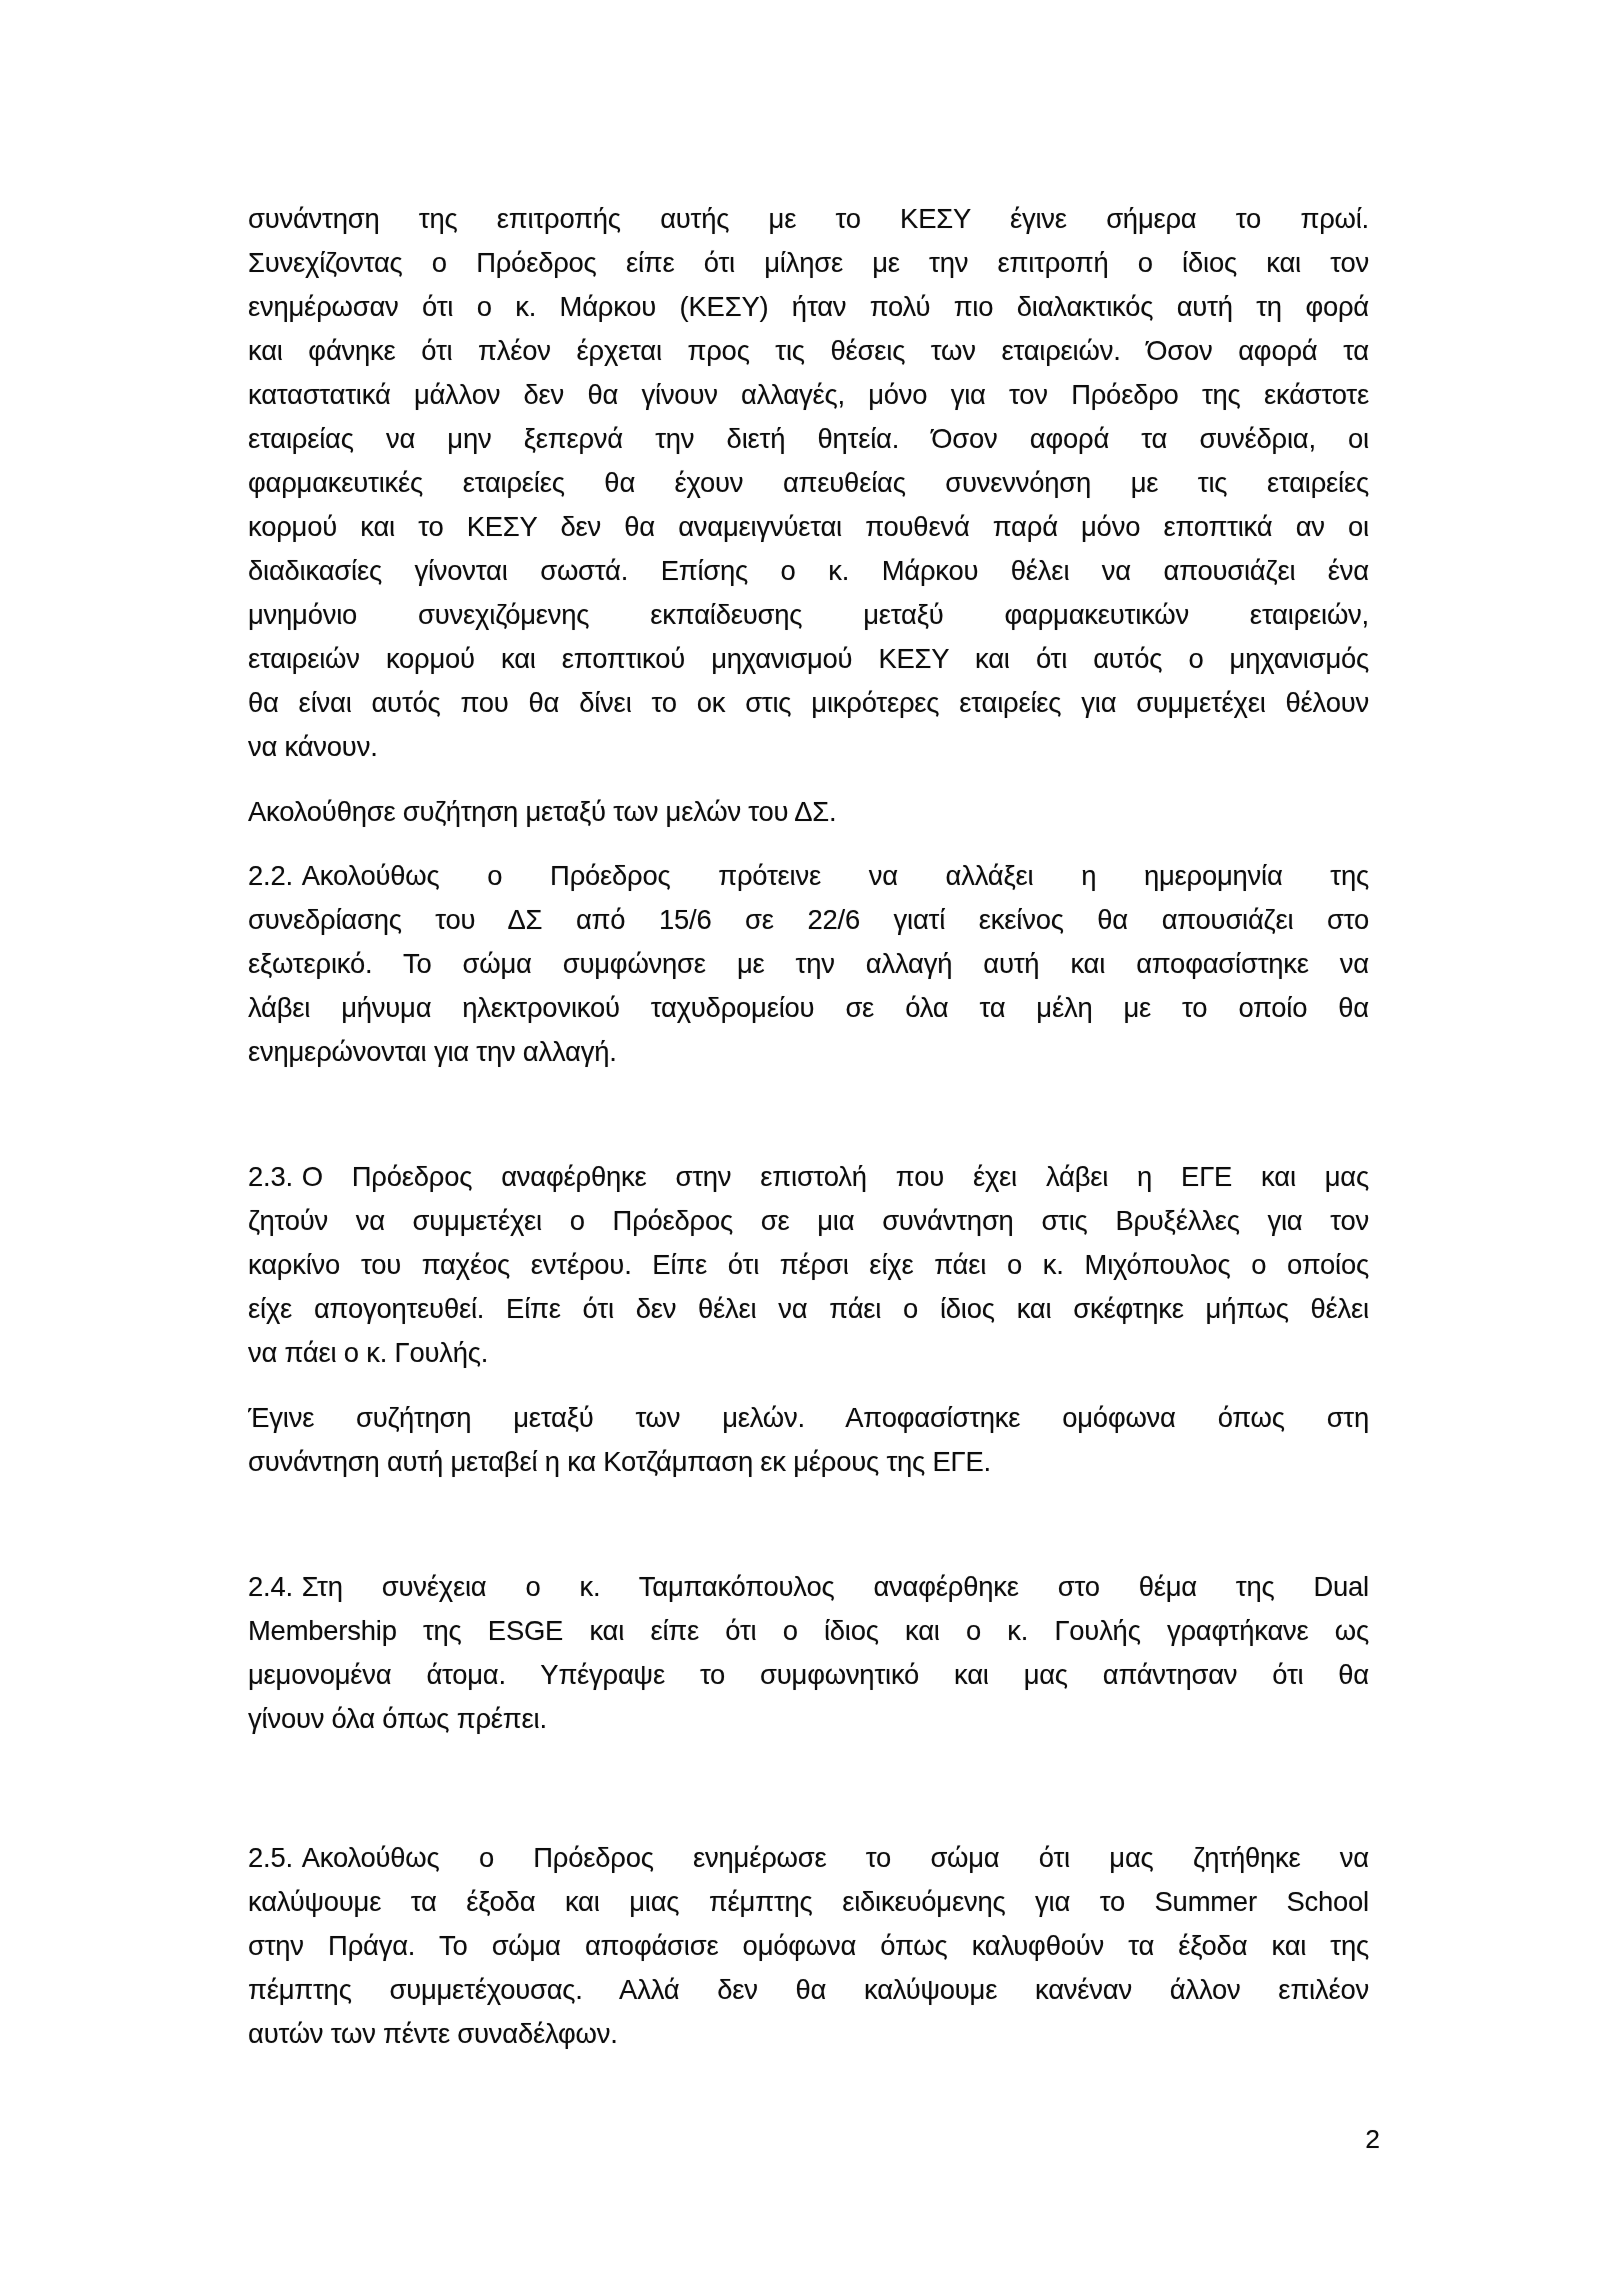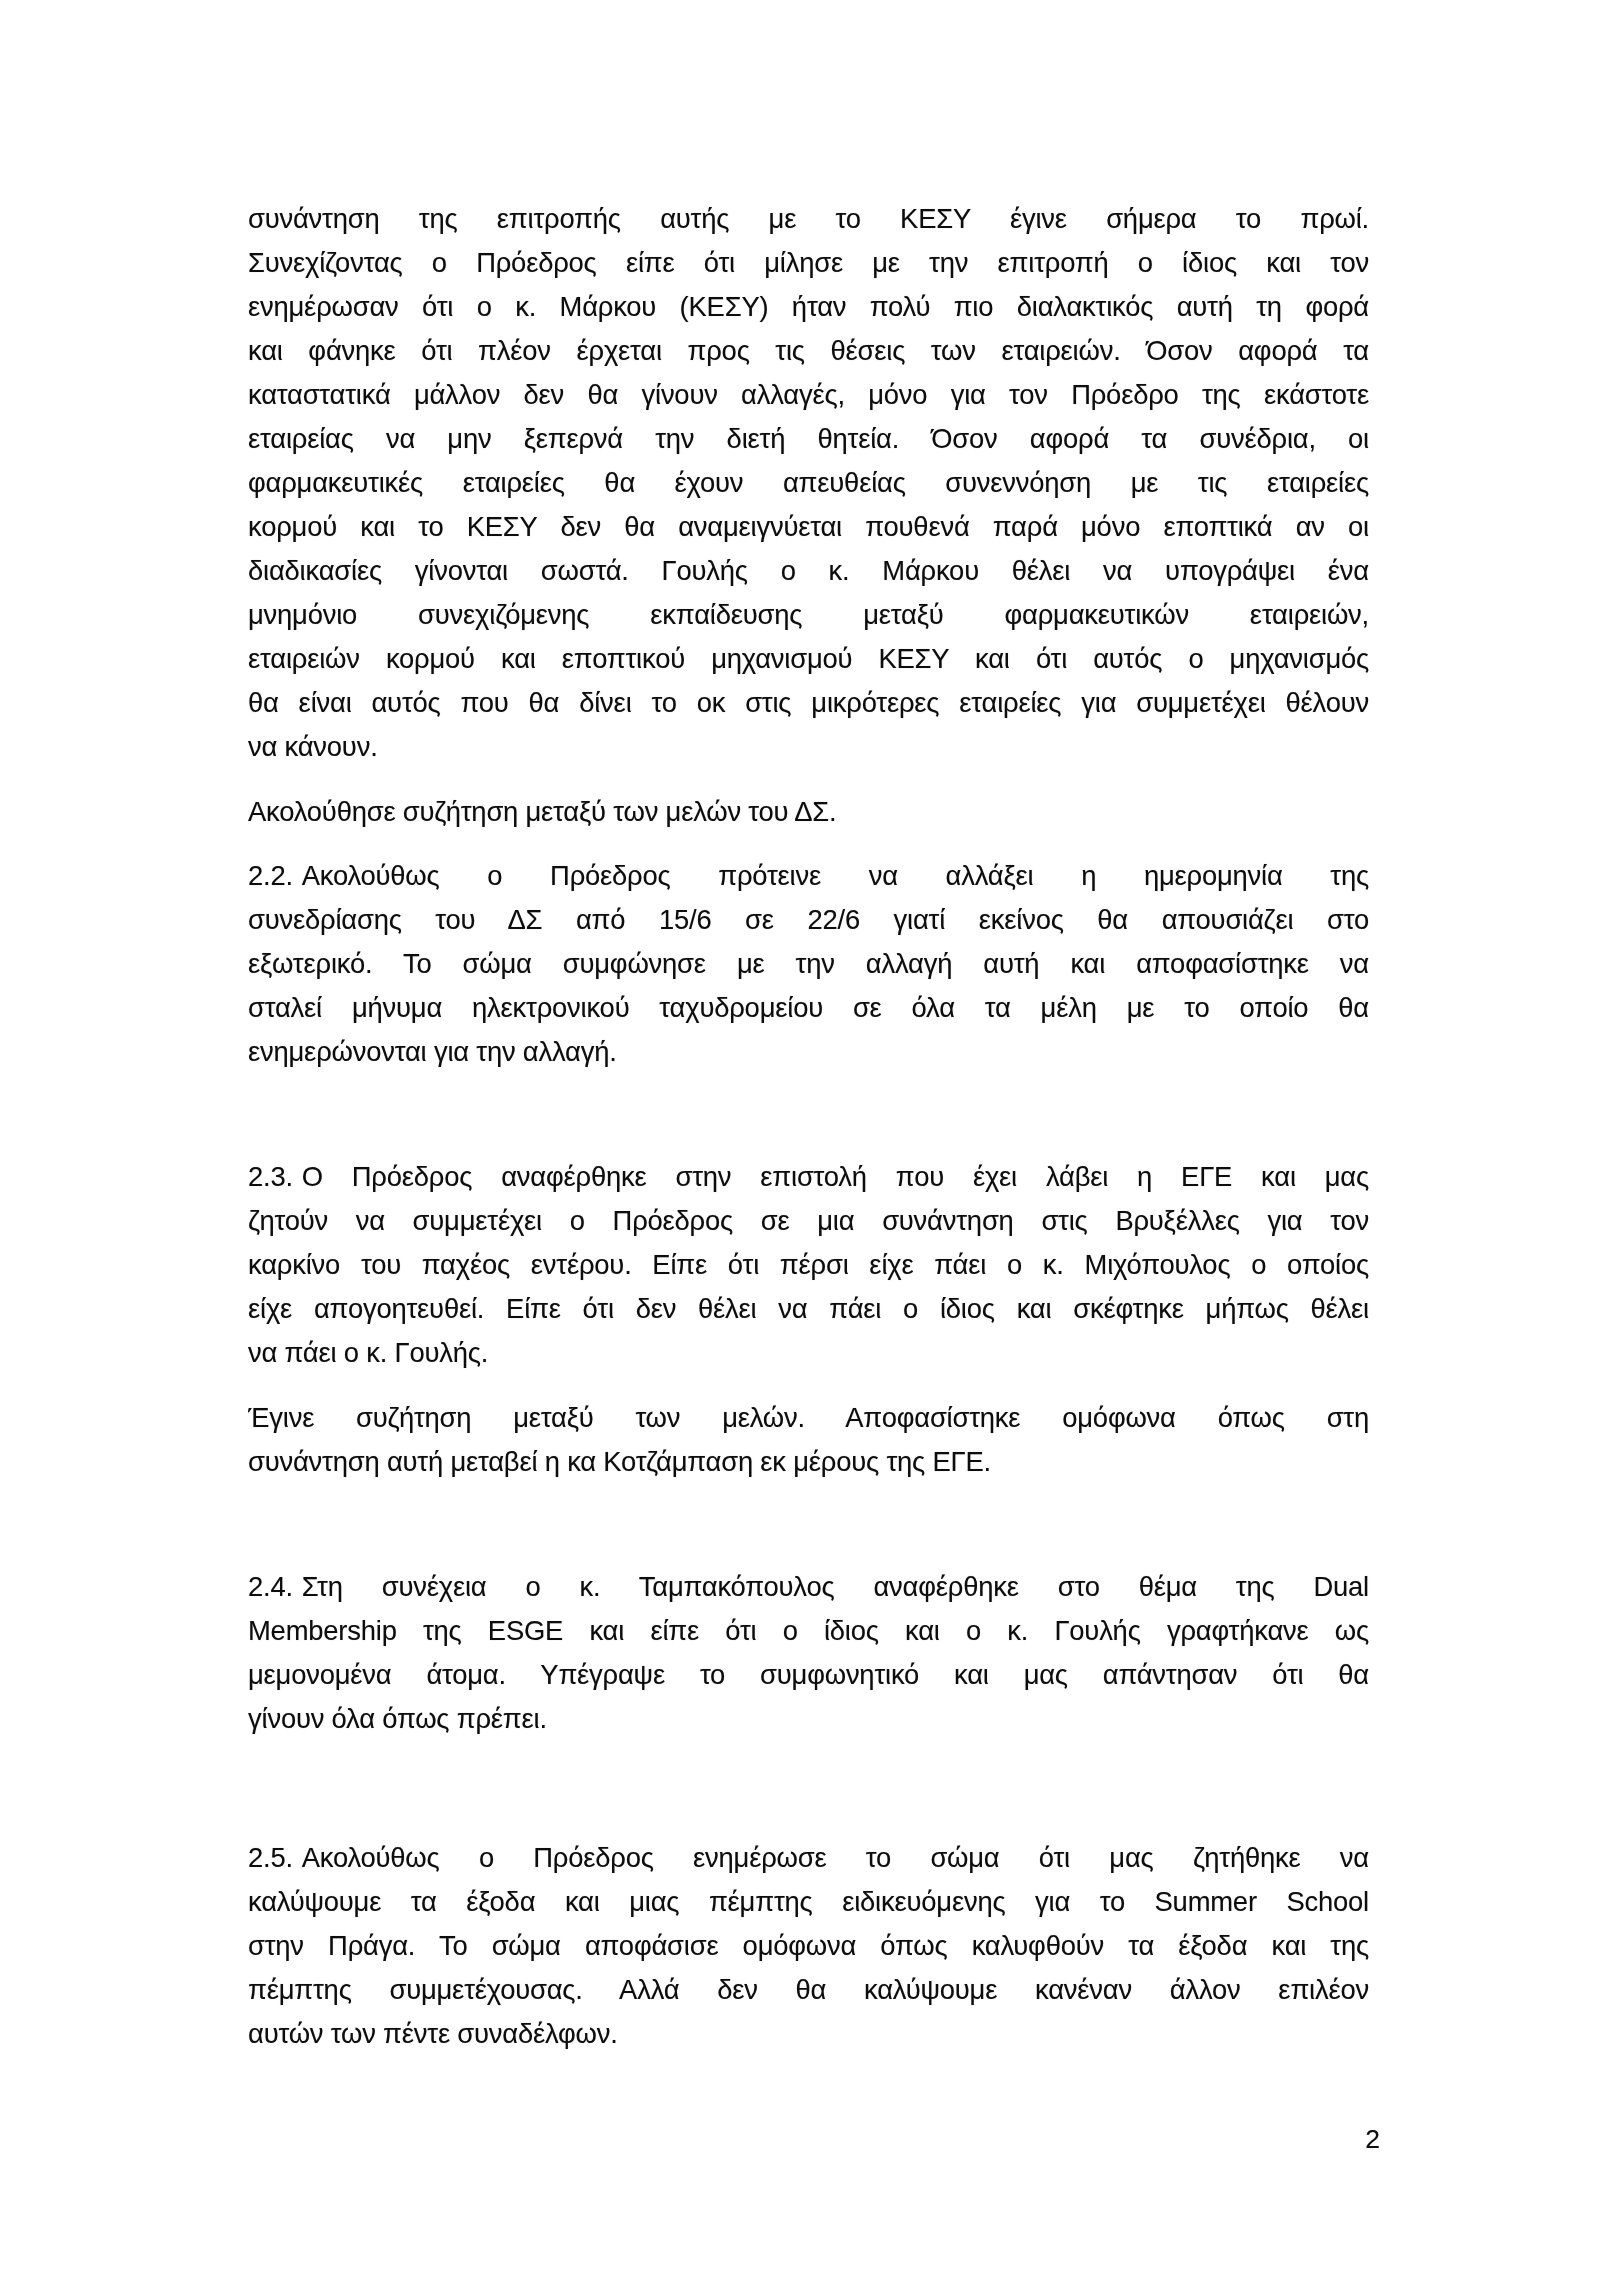--- a/index.html
+++ b/index.html
@@ -66,36 +66,36 @@
 
     <div class="para">
       <div class="tline">συνάντηση της επιτροπής αυτής με το ΚΕΣΥ έγινε σήμερα το πρωί.</div>
       <div class="tline">Συνεχίζοντας ο Πρόεδρος είπε ότι μίλησε με την επιτροπή ο ίδιος και τον</div>
       <div class="tline">ενημέρωσαν ότι ο κ. Μάρκου (ΚΕΣΥ) ήταν πολύ πιο διαλακτικός αυτή τη φορά</div>
       <div class="tline">και φάνηκε ότι πλέον έρχεται προς τις θέσεις των εταιρειών. Όσον αφορά τα</div>
       <div class="tline">καταστατικά μάλλον δεν θα γίνουν αλλαγές, μόνο για τον Πρόεδρο της εκάστοτε</div>
       <div class="tline">εταιρείας να μην ξεπερνά την διετή θητεία. Όσον αφορά τα συνέδρια, οι</div>
       <div class="tline">φαρμακευτικές εταιρείες θα έχουν απευθείας συνεννόηση με τις εταιρείες</div>
       <div class="tline">κορμού και το ΚΕΣΥ δεν θα αναμειγνύεται πουθενά παρά μόνο εποπτικά αν οι</div>
-      <div class="tline">διαδικασίες γίνονται σωστά. Γουλής ο κ. Μάρκου θέλει να υπογράψει ένα</div>
+      <div class="tline">διαδικασίες γίνονται σωστά. Επίσης ο κ. Μάρκου θέλει να απουσιάζει ένα</div>
       <div class="tline">μνημόνιο συνεχιζόμενης εκπαίδευσης μεταξύ φαρμακευτικών εταιρειών,</div>
       <div class="tline">εταιρειών κορμού και εποπτικού μηχανισμού ΚΕΣΥ και ότι αυτός ο μηχανισμός</div>
       <div class="tline">θα είναι αυτός που θα δίνει το οκ στις μικρότερες εταιρείες για συμμετέχει θέλουν</div>
       <div class="tline last">να κάνουν.</div>
     </div>
 
     <div class="para gap-small">
       <div class="tline last">Ακολούθησε συζήτηση μεταξύ των μελών του ΔΣ.</div>
     </div>
 
     <div class="para gap-small">
       <div class="tline"><span class="num">2.2.</span><span>Ακολούθως ο Πρόεδρος πρότεινε να αλλάξει η ημερομηνία της</span></div>
       <div class="tline">συνεδρίασης του ΔΣ από 15/6 σε 22/6 γιατί εκείνος θα απουσιάζει στο</div>
       <div class="tline">εξωτερικό. Το σώμα συμφώνησε με την αλλαγή αυτή και αποφασίστηκε να</div>
-      <div class="tline">σταλεί μήνυμα ηλεκτρονικού ταχυδρομείου σε όλα τα μέλη με το οποίο θα</div>
+      <div class="tline">λάβει μήνυμα ηλεκτρονικού ταχυδρομείου σε όλα τα μέλη με το οποίο θα</div>
       <div class="tline last">ενημερώνονται για την αλλαγή.</div>
     </div>
 
     <div class="para gap-large">
       <div class="tline"><span class="num">2.3.</span><span>Ο Πρόεδρος αναφέρθηκε στην επιστολή που έχει λάβει η ΕΓΕ και μας</span></div>
       <div class="tline">ζητούν να συμμετέχει ο Πρόεδρος σε μια συνάντηση στις Βρυξέλλες για τον</div>
       <div class="tline">καρκίνο του παχέος εντέρου. Είπε ότι πέρσι είχε πάει ο κ. Μιχόπουλος ο οποίος</div>
       <div class="tline">είχε απογοητευθεί. Είπε ότι δεν θέλει να πάει ο ίδιος και σκέφτηκε μήπως θέλει</div>
       <div class="tline last">να πάει ο κ. Γουλής.</div>
     </div>

